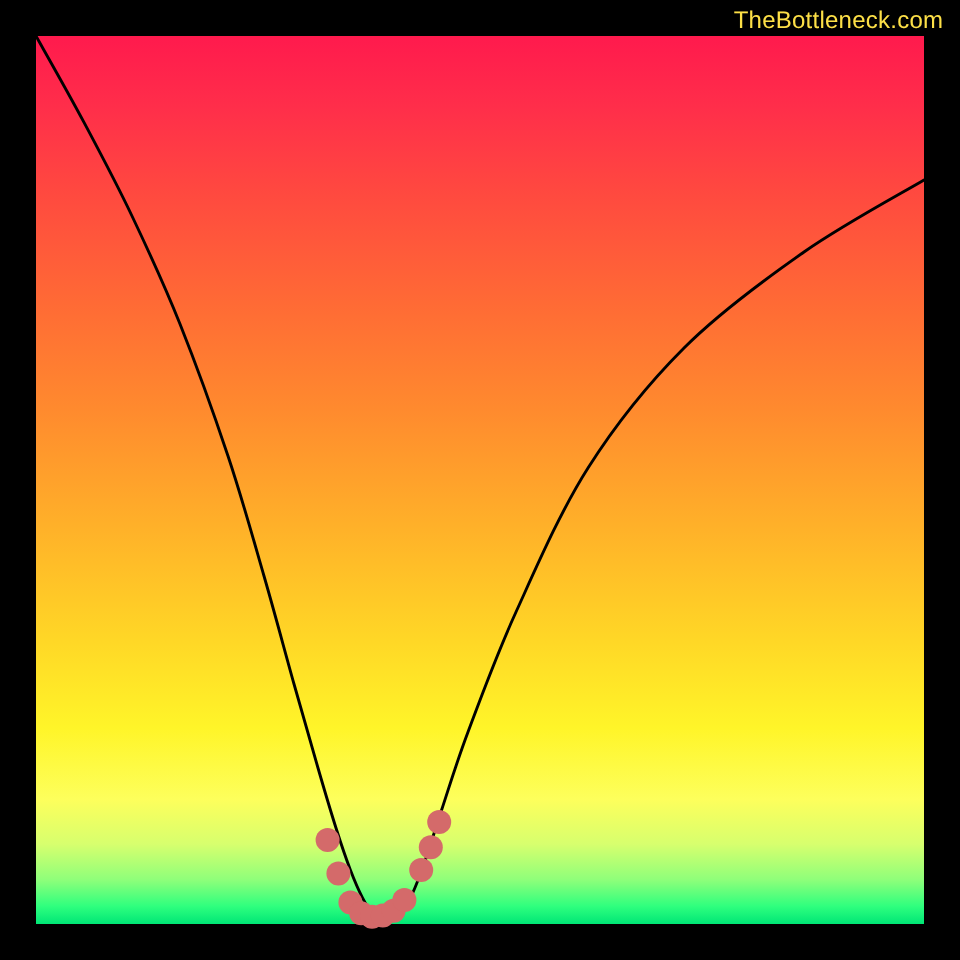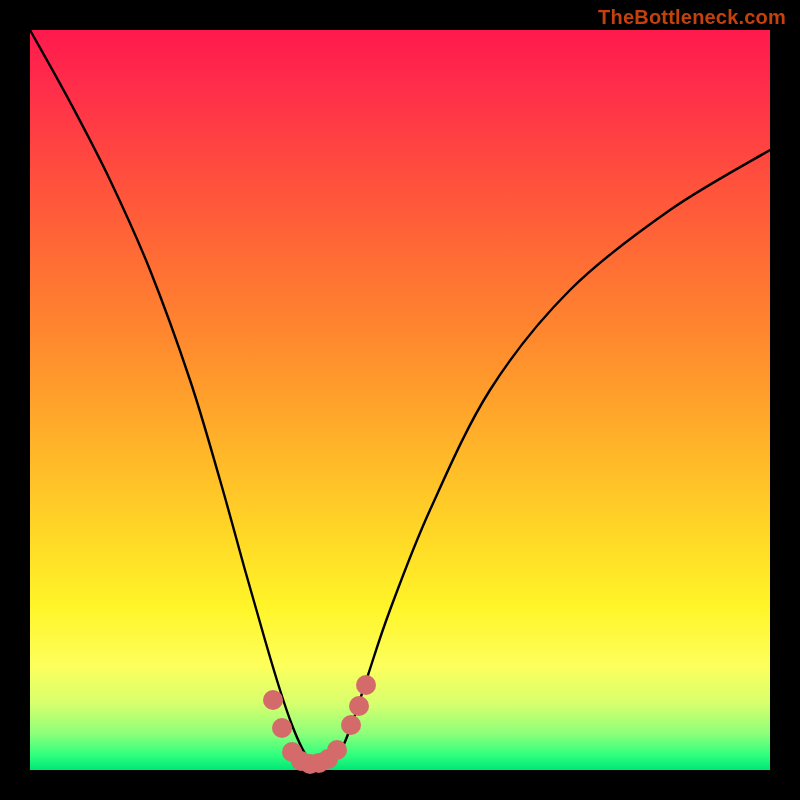--- a/index.html
+++ b/index.html
@@ -38,23 +38,23 @@
       #d7ff6e 91%,
       #8fff7a 95%,
       #2fff7e 98%,
       #00e676 100%
     );
   }
   .watermark {
     position: absolute;
     top: 6px;
     right: 14px;
-    color: #c2410c;
+    color: #fde047;
     font-size: 20px;
-    font-weight: 700;
+    font-weight: 400;
     letter-spacing: 0.2px;
   }
   svg.curve {
     position: absolute;
     left: 30px;
     top: 30px;
     width: 740px;
     height: 740px;
     overflow: visible;
   }

